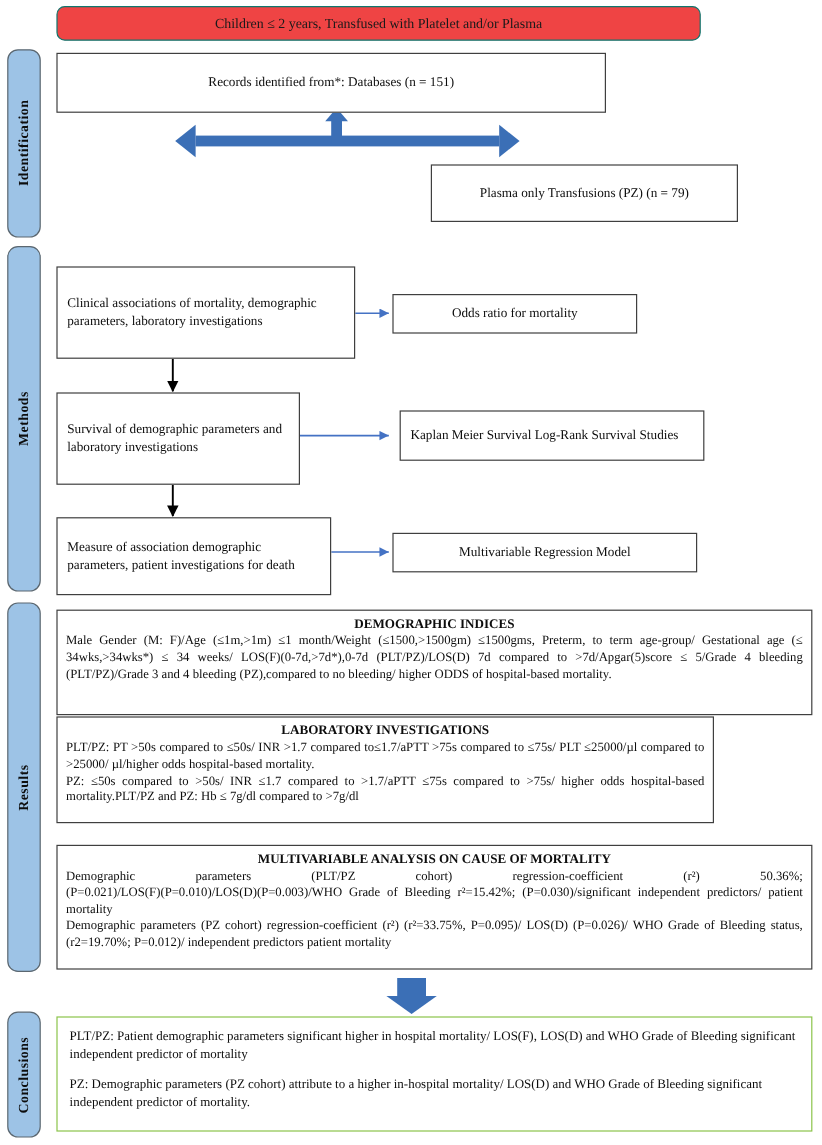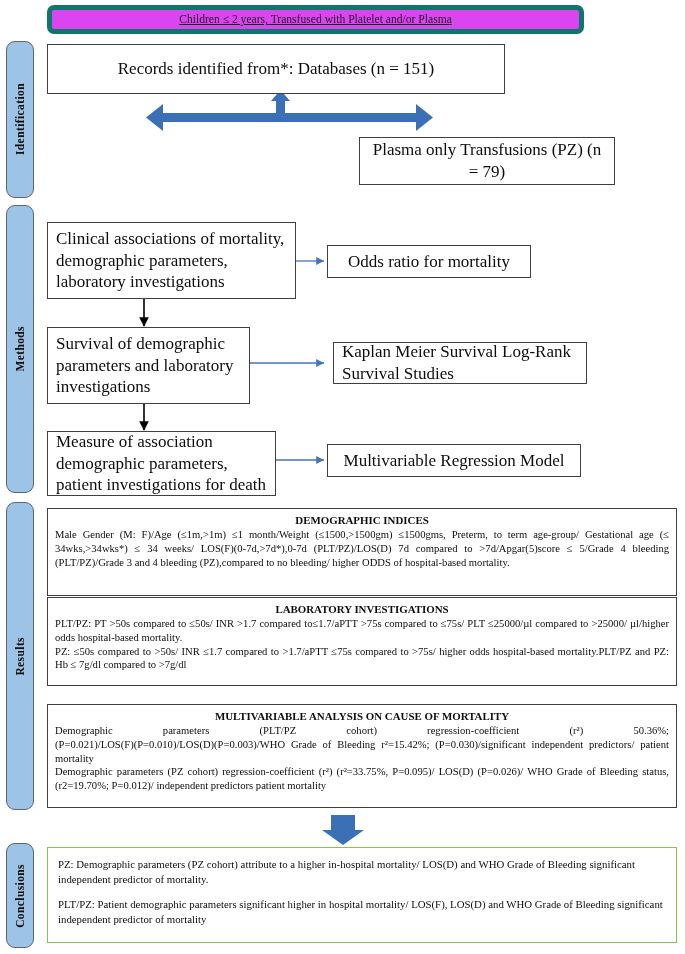--- a/index.html
+++ b/index.html
@@ -41,37 +41,36 @@
     color: #0d0d0d;
     white-space: nowrap;
   }
 
   
   .box {
     position: absolute;
     background: #ffffff;
     border: 1.7px solid #3f3f3f;
     padding: 5px 8px;
-    font-size: 17px;
+    font-size: 11px;
     line-height: 1.28;
   }
   .box.center { display: flex; align-items: center; justify-content: center; text-align: center; }
   .box.left   { display: flex; align-items: center; justify-content: flex-start; text-align: left; }
 
   .hdr-orange {
     position: absolute;
-    background: #d946ef;
-    border: 5px solid #0f766e;
+    background: #ef4444;
+    border: 1px solid #0f766e;
     border-radius: 7px;
     display: flex;
     align-items: center;
     justify-content: center;
     font-size: 11.6px;
     color: #1a1a1a;
-    text-decoration: underline;
   }
 
   
   .rbox {
     position: absolute;
     background: #ffffff;
     border: 1.7px solid #3f3f3f;
     padding: 4px 7px 4px 7px;
     font-size: 10.6px;
     line-height: 1.30;
@@ -192,21 +191,21 @@
   </div>
   <div class="box center" style="left:327px; top:444px; width:254px; height:33px;">
     <span>Multivariable Regression Model</span>
   </div>
 
   <div class="rbox" style="left:47px; top:508px; width:630px; height:88px;">
     <span class="rtitle">DEMOGRAPHIC INDICES</span>
     <p class="jst">Male Gender (M: F)/Age (≤1m,&gt;1m) ≤1 month/Weight (≤1500,&gt;1500gm) ≤1500gms, Preterm, to term age-group/ Gestational age (≤ 34wks,&gt;34wks*) ≤ 34 weeks/ LOS(F)(0-7d,&gt;7d*),0-7d (PLT/PZ)/LOS(D) 7d compared to &gt;7d/Apgar(5)score ≤ 5/Grade 4 bleeding (PLT/PZ)/Grade 3 and 4 bleeding (PZ),compared to no bleeding/ higher ODDS of hospital-based mortality.</p>
   </div>
 
-  <div class="rbox" style="left:47px; top:597px; width:630px; height:89px;">
+  <div class="rbox" style="left:47px; top:597px; width:548px; height:89px;">
     <span class="rtitle">LABORATORY INVESTIGATIONS</span>
     <p class="jst">PLT/PZ: PT &gt;50s compared to ≤50s/ INR &gt;1.7 compared to≤1.7/aPTT &gt;75s compared to ≤75s/ PLT ≤25000/µl compared to &gt;25000/ µl/higher odds hospital-based mortality.</p>
     <p class="jst">PZ: ≤50s compared to &gt;50s/ INR ≤1.7 compared to &gt;1.7/aPTT ≤75s compared to &gt;75s/ higher odds hospital-based mortality.PLT/PZ and PZ: Hb ≤ 7g/dl compared to &gt;7g/dl</p>
   </div>
 
   <div class="rbox" style="left:47px; top:704px; width:630px; height:104px;">
     <span class="rtitle">MULTIVARIABLE ANALYSIS ON CAUSE OF MORTALITY</span>
     <p style="display:flex; justify-content:space-between;">
       <span>Demographic</span>
       <span>parameters</span>
@@ -214,17 +213,17 @@
       <span>cohort)</span>
       <span>regression-coefficient</span>
       <span>(r²)</span>
       <span>50.36%;</span>
     </p>
     <p class="jst" style="text-align-last:justify;">(P=0.021)/LOS(F)(P=0.010)/LOS(D)(P=0.003)/WHO Grade of Bleeding r²=15.42%; (P=0.030)/significant independent predictors/ patient mortality</p>
     <p class="jst">Demographic parameters (PZ cohort) regression-coefficient (r²) (r²=33.75%, P=0.095)/ LOS(D) (P=0.026)/ WHO Grade of Bleeding status, (r2=19.70%; P=0.012)/ independent predictors patient mortality</p>
   </div>
 
   <div class="concl" style="left:47px; top:847px; width:630px; height:96px;">
+    <p>PLT/PZ: Patient demographic parameters significant higher in hospital mortality/ LOS(F), LOS(D) and WHO Grade of Bleeding significant independent predictor of mortality</p>
     <p>PZ: Demographic parameters (PZ cohort) attribute to a higher in-hospital mortality/ LOS(D) and WHO Grade of Bleeding significant independent predictor of mortality.</p>
-    <p>PLT/PZ: Patient demographic parameters significant higher in hospital mortality/ LOS(F), LOS(D) and WHO Grade of Bleeding significant independent predictor of mortality</p>
   </div>
 
 </div>
 
 </body></html>

